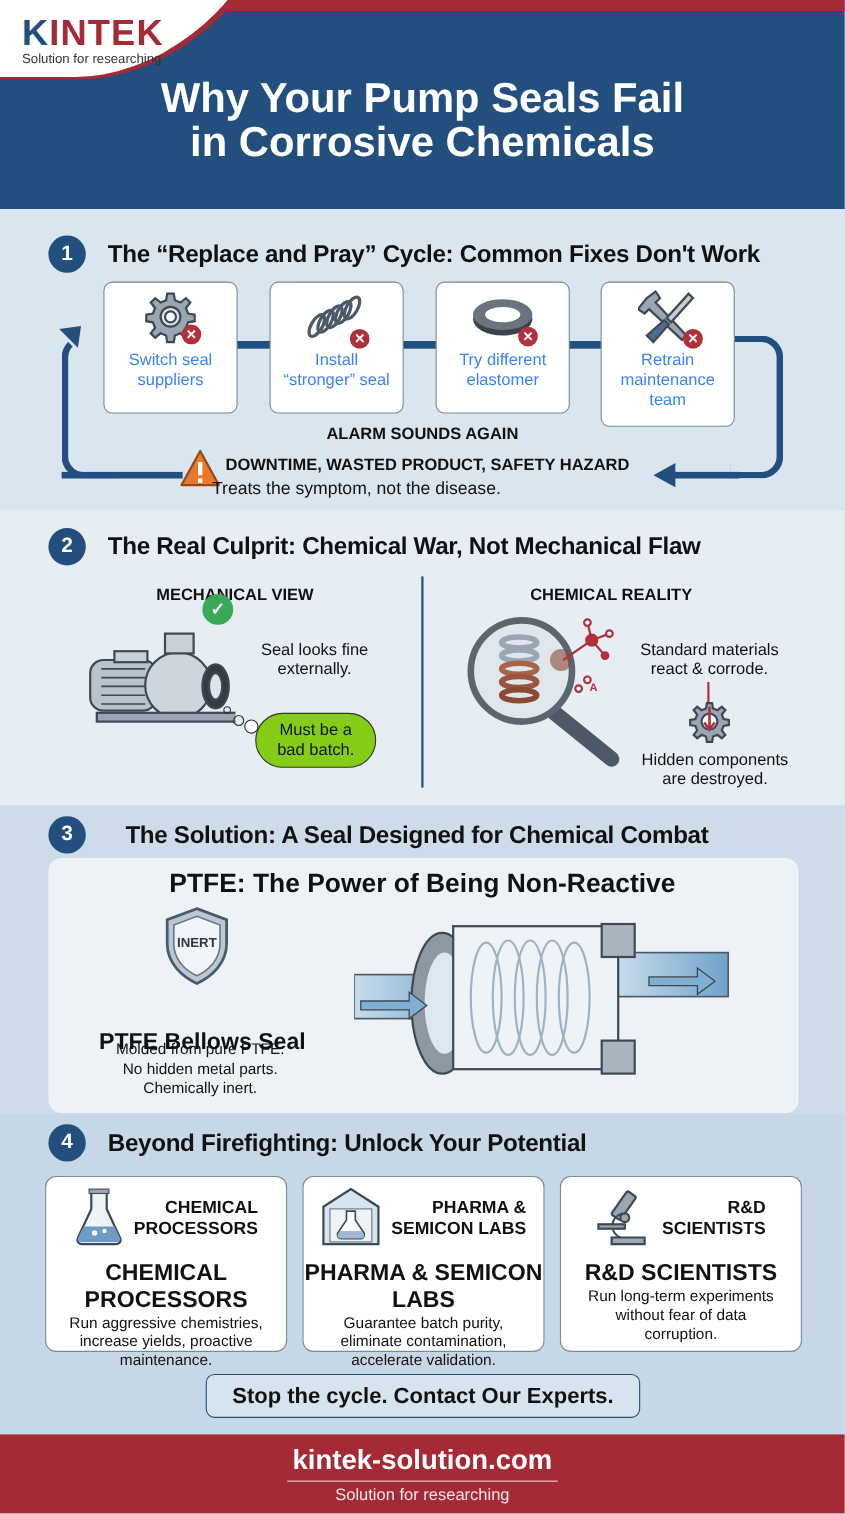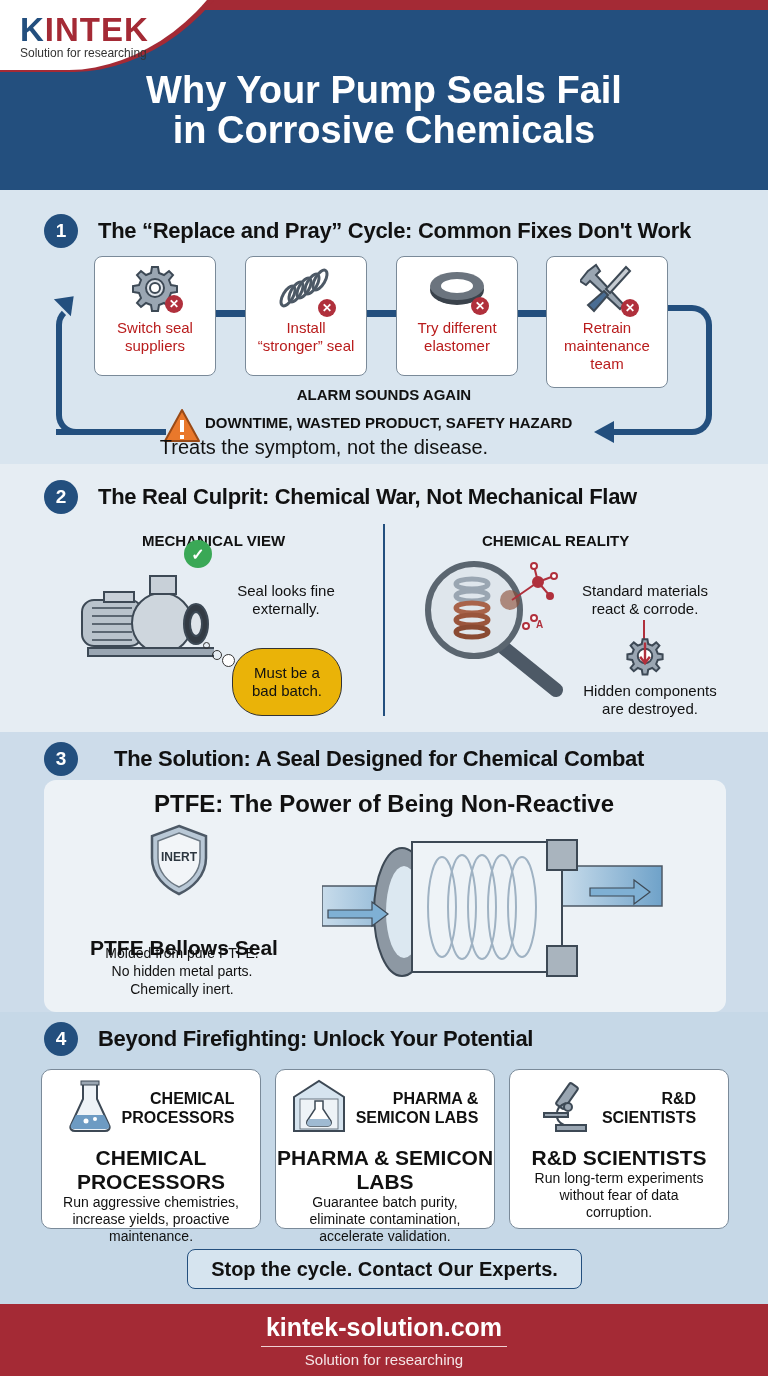--- a/index.html
+++ b/index.html
@@ -24,32 +24,32 @@
   .s3 { top: 732px; height: 280px; background: #cddcea; }
   .s4 { top: 1012px; height: 292px; background: #c6d8e7; }
   .sec-head { position: absolute; left: 44px; display: flex; align-items: center; gap: 20px; }
   .num { width: 34px; height: 34px; border-radius: 50%; background: #234f7e; color: #fff; font-weight: 700; font-size: 19px; display: flex; align-items: center; justify-content: center; }
   .sec-title { font-size: 22px; font-weight: 700; color: #111; letter-spacing: -0.3px; }
 
   
   .loop { position: absolute; border: 6px solid #234f7e; }
   .fix-card { position: absolute; top: 66px; width: 122px; height: 120px; background: #fff; border: 1.5px solid #7a8a99; border-radius: 8px; text-align: center; }
   .fix-card .ic { position: relative; height: 62px; display: flex; align-items: center; justify-content: center; }
-  .fix-card .lbl { font-size: 15px; line-height: 18px; color: #b91c1c; }
+  .fix-card .lbl { font-size: 15px; line-height: 18px; color: #3b82f6; }
   .xbadge { position: absolute; width: 18px; height: 18px; border-radius: 50%; background: #b0303c; color: #fff; font-size: 12px; font-weight: 700; display: flex; align-items: center; justify-content: center; }
   .connector { position: absolute; top: 120px; height: 7px; background: #234f7e; }
   .alarm { position: absolute; top: 196px; left: 0; width: 768px; text-align: center; font-size: 15px; font-weight: 700; }
   .impact { position: absolute; top: 224px; left: 205px; font-size: 15px; font-weight: 700; }
-  .treats { position: absolute; top: 246px; left: 0; width: 648px; text-align: center; font-size: 20px; }
+  .treats { position: absolute; top: 246px; left: 0; width: 648px; text-align: center; font-size: 16px; }
 
   
   .col-h { position: absolute; top: 68px; font-size: 15px; font-weight: 700; }
   .divider { position: absolute; left: 383px; top: 60px; width: 2px; height: 192px; background: #234f7e; }
   .txt { position: absolute; font-size: 15px; line-height: 18px; text-align: center; }
-  .cloud { position: absolute; left: 232px; top: 184px; width: 110px; height: 68px; background: #eab308; border: 1.5px solid #333; border-radius: 30px; display: flex; align-items: center; justify-content: center; text-align: center; font-size: 15px; line-height: 18px; }
+  .cloud { position: absolute; left: 232px; top: 184px; width: 110px; height: 50px; background: #84cc16; border: 1.5px solid #333; border-radius: 30px; display: flex; align-items: center; justify-content: center; text-align: center; font-size: 15px; line-height: 18px; }
 
   
   .ptfe-panel { position: absolute; left: 44px; top: 48px; width: 682px; height: 232px; background: #edf2f6; border-radius: 12px; }
   .ptfe-title { position: absolute; top: 58px; left: 0; width: 768px; text-align: center; font-size: 24px; font-weight: 700; }
   .bellows-t { position: absolute; left: 90px; top: 172px; font-size: 21px; font-weight: 700; margin-top: 32px; }
   .bellows-d { position: absolute; left: 82px; top: 212px; width: 200px; text-align: center; font-size: 14px; line-height: 18px; }
 
   
   .aud-card { position: absolute; top: 57px; width: 220px; height: 160px; background: #fff; border: 1.5px solid #7a8a99; border-radius: 10px; text-align: center; }
   .aud-card .top { display: flex; align-items: center; justify-content: center; gap: 10px; height: 76px; }

